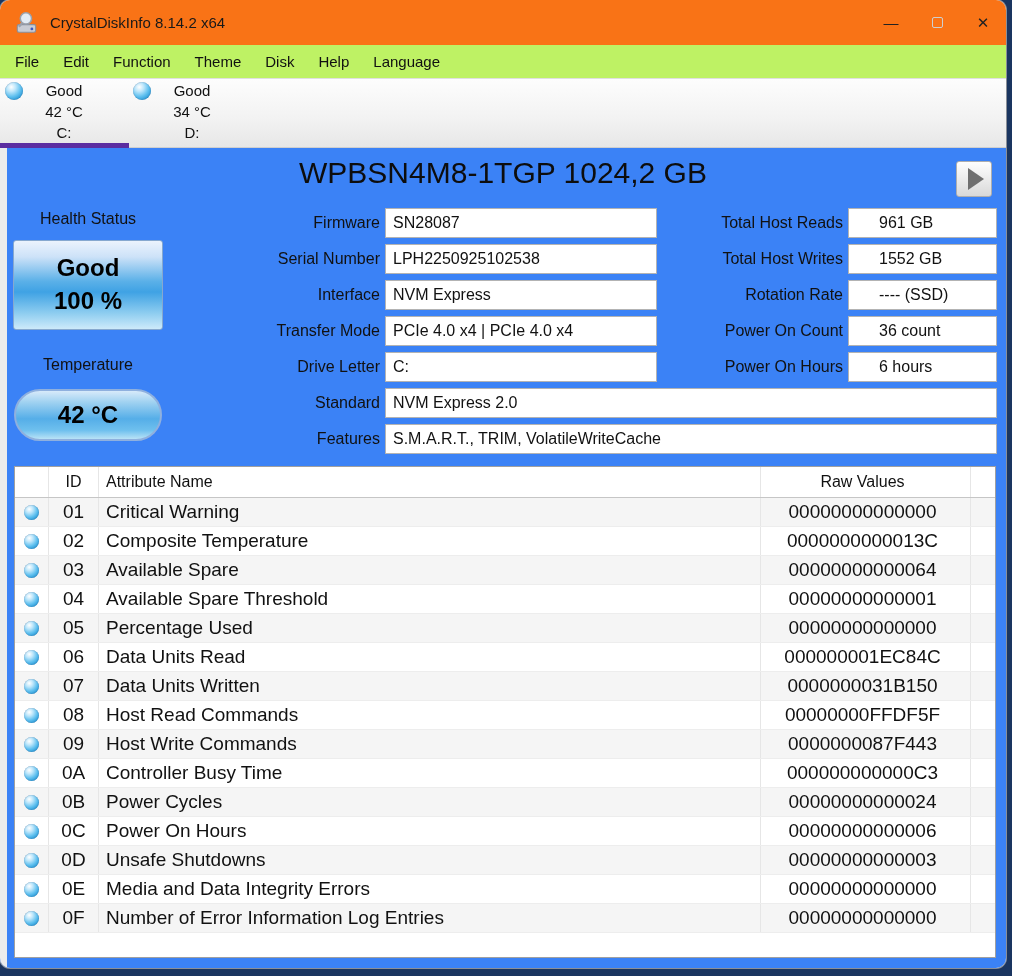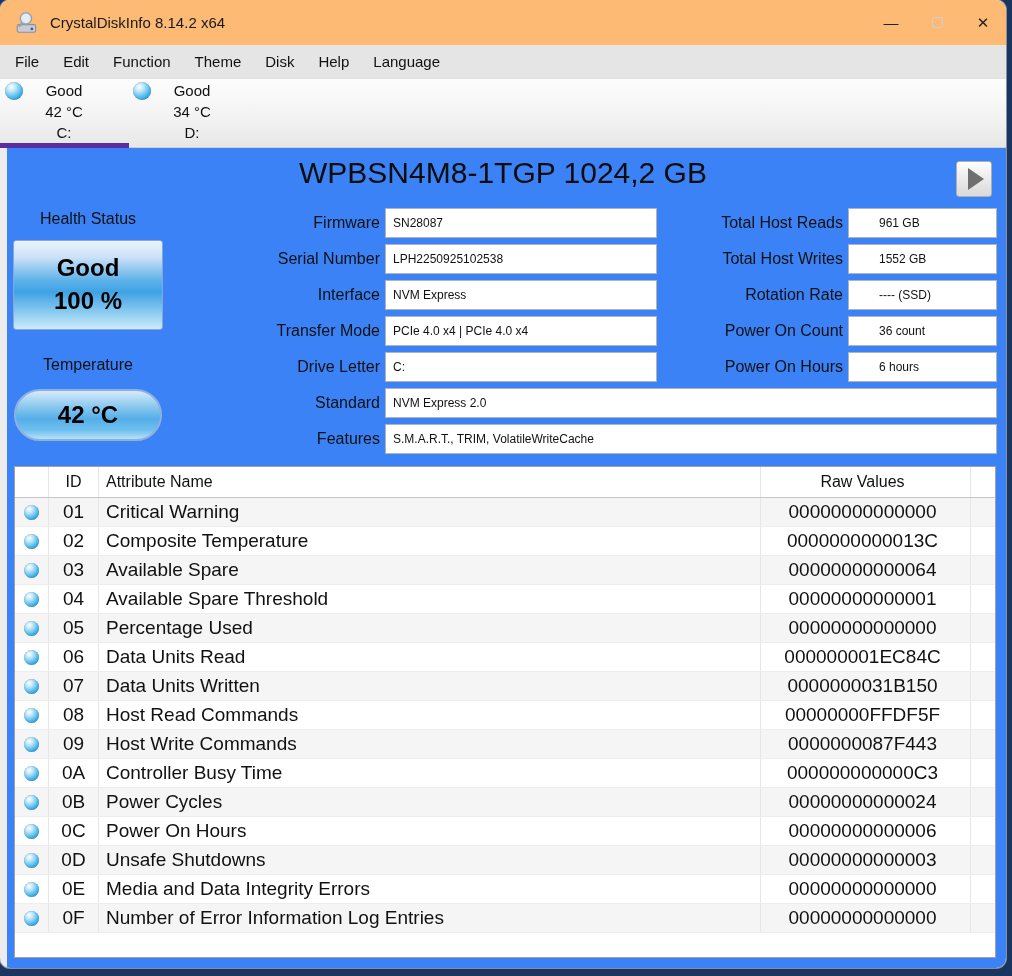--- a/index.html
+++ b/index.html
@@ -2,30 +2,30 @@
 <html><head>
 <meta charset="utf-8">
 <style>
   * { margin:0; padding:0; box-sizing:border-box; }
   body { font-family:"Liberation Sans", sans-serif; }
   .desktop { position:relative; width:1012px; height:976px; background:#1a3560; overflow:hidden; }
   .window { position:absolute; left:0; top:0; width:1006px; height:968px; background:#ffffff;
             border-radius:10px; overflow:hidden; box-shadow:0 0 0 1px #8a8f98; }
 
   
-  .titlebar { height:45px; background:#fdba74; display:flex; align-items:center; }
+  .titlebar { height:45px; background:#f97316; display:flex; align-items:center; }
   .app-icon { margin-left:14px; width:26px; height:26px; display:flex; align-items:center; }
   .titlebar .title { margin-left:10px; font-size:15px; color:#191919; }
   .win-controls { margin-left:auto; display:flex; height:100%; }
   .win-btn { width:46px; height:100%; display:flex; align-items:center; justify-content:center;
              font-size:15px; color:#222; cursor:default; }
   .max-glyph { width:11px; height:11px; border:1.5px solid #cfcfcf; border-radius:2px; }
 
   
-  .menubar { height:33px; background:#e5e5e5; display:flex; align-items:center; padding-left:3px; }
+  .menubar { height:33px; background:#bef264; display:flex; align-items:center; padding-left:3px; }
   .menu-item { padding:0 12px; font-size:15px; color:#111; line-height:33px; }
 
   
   .tabstrip { position:relative; height:70px; background:linear-gradient(180deg,#fdfdfd 0%,#f3f3f3 55%,#e7e7e7 100%);
               border-top:1px solid #e0e0e0; border-bottom:1px solid #cfcfcf; display:flex; }
   .tab { position:relative; width:128px; height:100%; font-size:15px; color:#111; text-align:center; }
   .tab .orb { position:absolute; left:5px; top:3px; }
   .tab-line { line-height:21px; }
   .tab-line:first-of-type { margin-top:1px; }
   .tab-underline { display:none; position:absolute; left:0; bottom:-1px; width:129px; height:5px; background:#5b2da0; }
@@ -60,21 +60,21 @@
                border:2px solid #8fb0de;
                background:linear-gradient(180deg,#d7eafa 0%,#9cd0f0 25%,#55aee8 58%,#6fc0ee 82%,#b9e2f6 100%);
                display:flex; align-items:center; justify-content:center; }
   .temp-pill .big { font-size:24px; font-weight:bold; color:#000; }
 
   .fields-left { position:absolute; left:165px; top:60px; display:flex; flex-direction:column; gap:6px; }
   .fields-right { position:absolute; left:650px; top:60px; display:flex; flex-direction:column; gap:6px; }
   .frow { display:flex; align-items:center; height:30px; }
   .flabel { width:215px; text-align:right; font-size:16px; color:#111; margin-right:5px; white-space:nowrap; }
   .fields-right .flabel { width:193px; }
-  .fbox { width:272px; height:30px; border:1px solid #b3b3b3; background:#fff; font-size:12px; color:#111;
+  .fbox { width:272px; height:30px; border:1px solid #b3b3b3; background:#fff; font-size:16px; color:#111;
           line-height:28px; padding:0 7px; white-space:nowrap; overflow:hidden; }
   .fbox.wide { width:612px; }
   .fields-right .fbox { width:149px; text-align:left;padding-left:30px; }
 
   
   .smart-table { position:absolute; left:14px; top:318px; width:982px; height:492px; border:1px solid #a0a0a0; background:#fff; }
   .thead, .trow { display:grid; grid-template-columns:34px 50px 662px 210px; }
   .thead { height:31px; line-height:30px; border-bottom:1px solid #c6c6c6; font-size:16px; color:#111; }
   .trow { height:29px; line-height:28px; font-size:19px; color:#111; border-bottom:1px solid #ededed; }
   .trow:nth-child(even) { background:#f5f5f5; }

